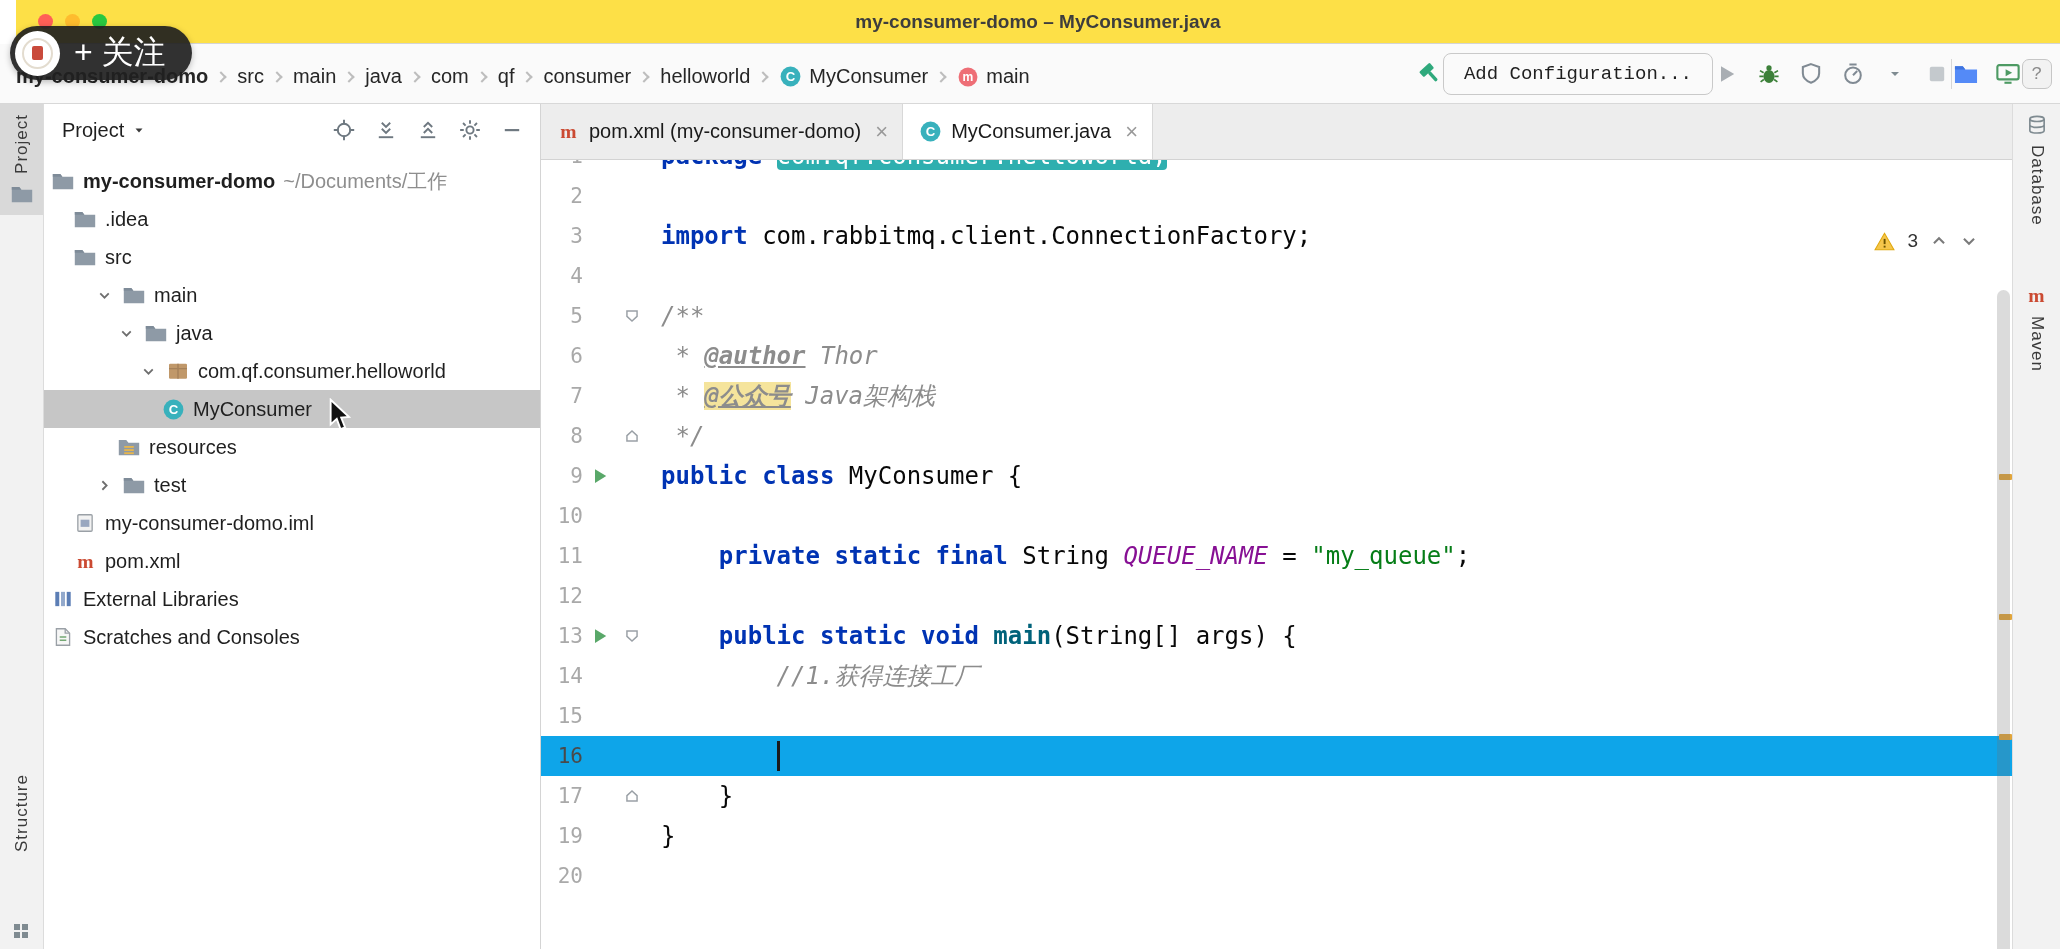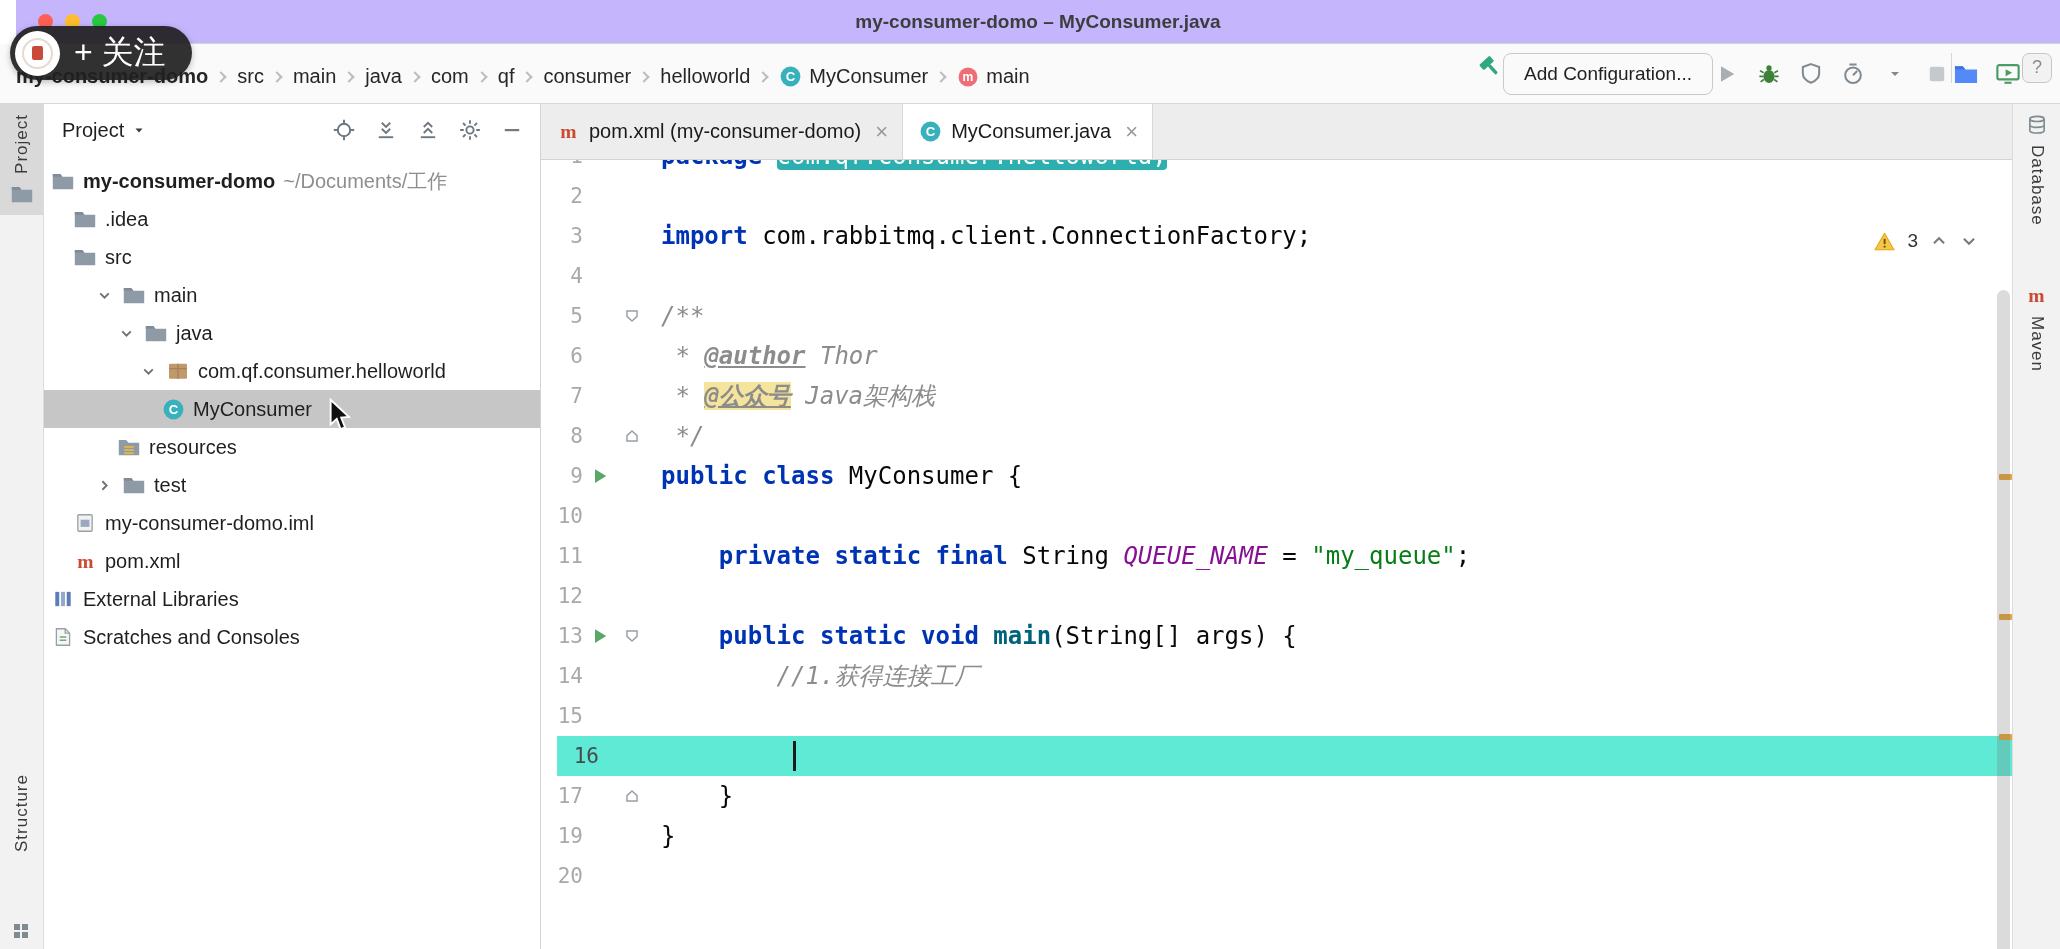--- a/index.html
+++ b/index.html
@@ -1,38 +1,38 @@
 <!DOCTYPE html>
 <html><head>
 <meta charset="utf-8">
 <style>
   * { box-sizing: border-box; margin: 0; padding: 0; }
   html,body { width:2060px; height:949px; overflow:hidden; }
   body { position:relative; font-family:"Liberation Sans", sans-serif; background:#fff; }
 
   
-  .titlebar { position:absolute; left:16px; top:0; right:0; height:44px; background:#c4b5fd;
+  .titlebar { position:absolute; left:16px; top:0; right:0; height:44px; background:#fde047;
               border-bottom:1px solid #D4D4D4; display:flex; align-items:center; justify-content:center; }
   .title { font-size:19px; font-weight:bold; color:#3D3D3D; }
   .lights { position:absolute; left:22px; top:14px; display:flex; gap:12px; }
   .light { width:15px; height:15px; border-radius:50%; }
   .light.red{ background:#FF5F57; } .light.yellow{ background:#FEBC2E; } .light.green{ background:#28C840; }
 
   
   .navbar { position:absolute; left:0; top:44px; right:0; height:60px; background:#FAFAFA;
             border-bottom:1px solid #D8D8D8; display:flex; align-items:center; padding:0 8px 0 16px; }
   .crumbs { display:flex; align-items:center; font-size:20px; color:#262626; flex:1; min-width:0;
             overflow:hidden; white-space:nowrap; padding-top:6px; }
   .crumb { display:inline-flex; align-items:center; gap:7px; cursor:default; }
   .crumb.bold { font-weight:bold; }
   .crumb-sep { width:8px; height:8px; border-top:2px solid #BDBDBD; border-right:2px solid #BDBDBD;
                transform:rotate(45deg); margin:0 12px 0 9px; flex:none; }
   .crumb-icon { display:inline-flex; }
 
-  .toolbar { display:flex; flex:none; }
+  .toolbar { display:flex; align-items:center; flex:none;font-family:Liberation Mono, monospace; }
   .tb-icon { width:28px; height:28px; display:flex; align-items:center; justify-content:center; }
   .tb-group { display:flex; align-items:center; gap:14px; }
   .add-config { border:1px solid #C9C9C9; border-radius:8px; padding:9px 20px; font-size:19px;
                 color:#1F1F1F; background:#FAFAFA; white-space:nowrap; font-family:inherit; }
   .tb-sep { width:1px; height:30px; background:#D6D6D6; }
   .help-badge { width:30px; height:30px; border:1px solid #C6C6C6; border-radius:7px; color:#8A8A8A;
                 font-size:18px; display:flex; align-items:center; justify-content:center; background:#F2F2F2; }
 
   
   .follow-badge { position:absolute; left:10px; top:26px; height:54px; z-index:60;
@@ -81,21 +81,21 @@
   .tab-close { color:#999; font-size:22px; margin-left:5px; line-height:1; }
 
   .code-area { position:absolute; top:56px; left:0; right:0; bottom:0; overflow:hidden; background:#fff; }
   .code-inner { margin-top:-24px; }
   .code-line { display:flex; align-items:center; height:40px; font-family:"DejaVu Sans Mono", monospace;
                font-size:24px; white-space:pre; }
   .ln { width:42px; flex:none; text-align:right; color:#A9A9A9; font-size:21px; }
   .run-col { width:34px; flex:none; display:flex; justify-content:center; align-items:center; }
   .fold-col { width:30px; flex:none; display:flex; justify-content:center; align-items:center; }
   .code-text { padding-left:14px; flex:1; }
-  .caret-line { background:#5eead4;margin-left:16px; }
+  .caret-line { background:#0ea5e9; }
   .caret-line .ln { color:#4A4A4A; }
   .cursor { display:inline-block; width:3px; height:30px; background:#1A1A1A; vertical-align:-7px; }
 
   
   .tok.kw { color:#0033B3; font-weight:bold; }
   .tok.plain { color:#080808; }
   .tok.doc { color:#8C8C8C; font-style:italic; }
   .tok.doc-tag { color:#8C8C8C; font-style:italic; font-weight:bold; text-decoration:underline; }
   .tok.hl-yellow { background:#F5E49C; }
   .tok.hl-teal { background:#2EAFAF; color:#fff; border-radius:4px; }

